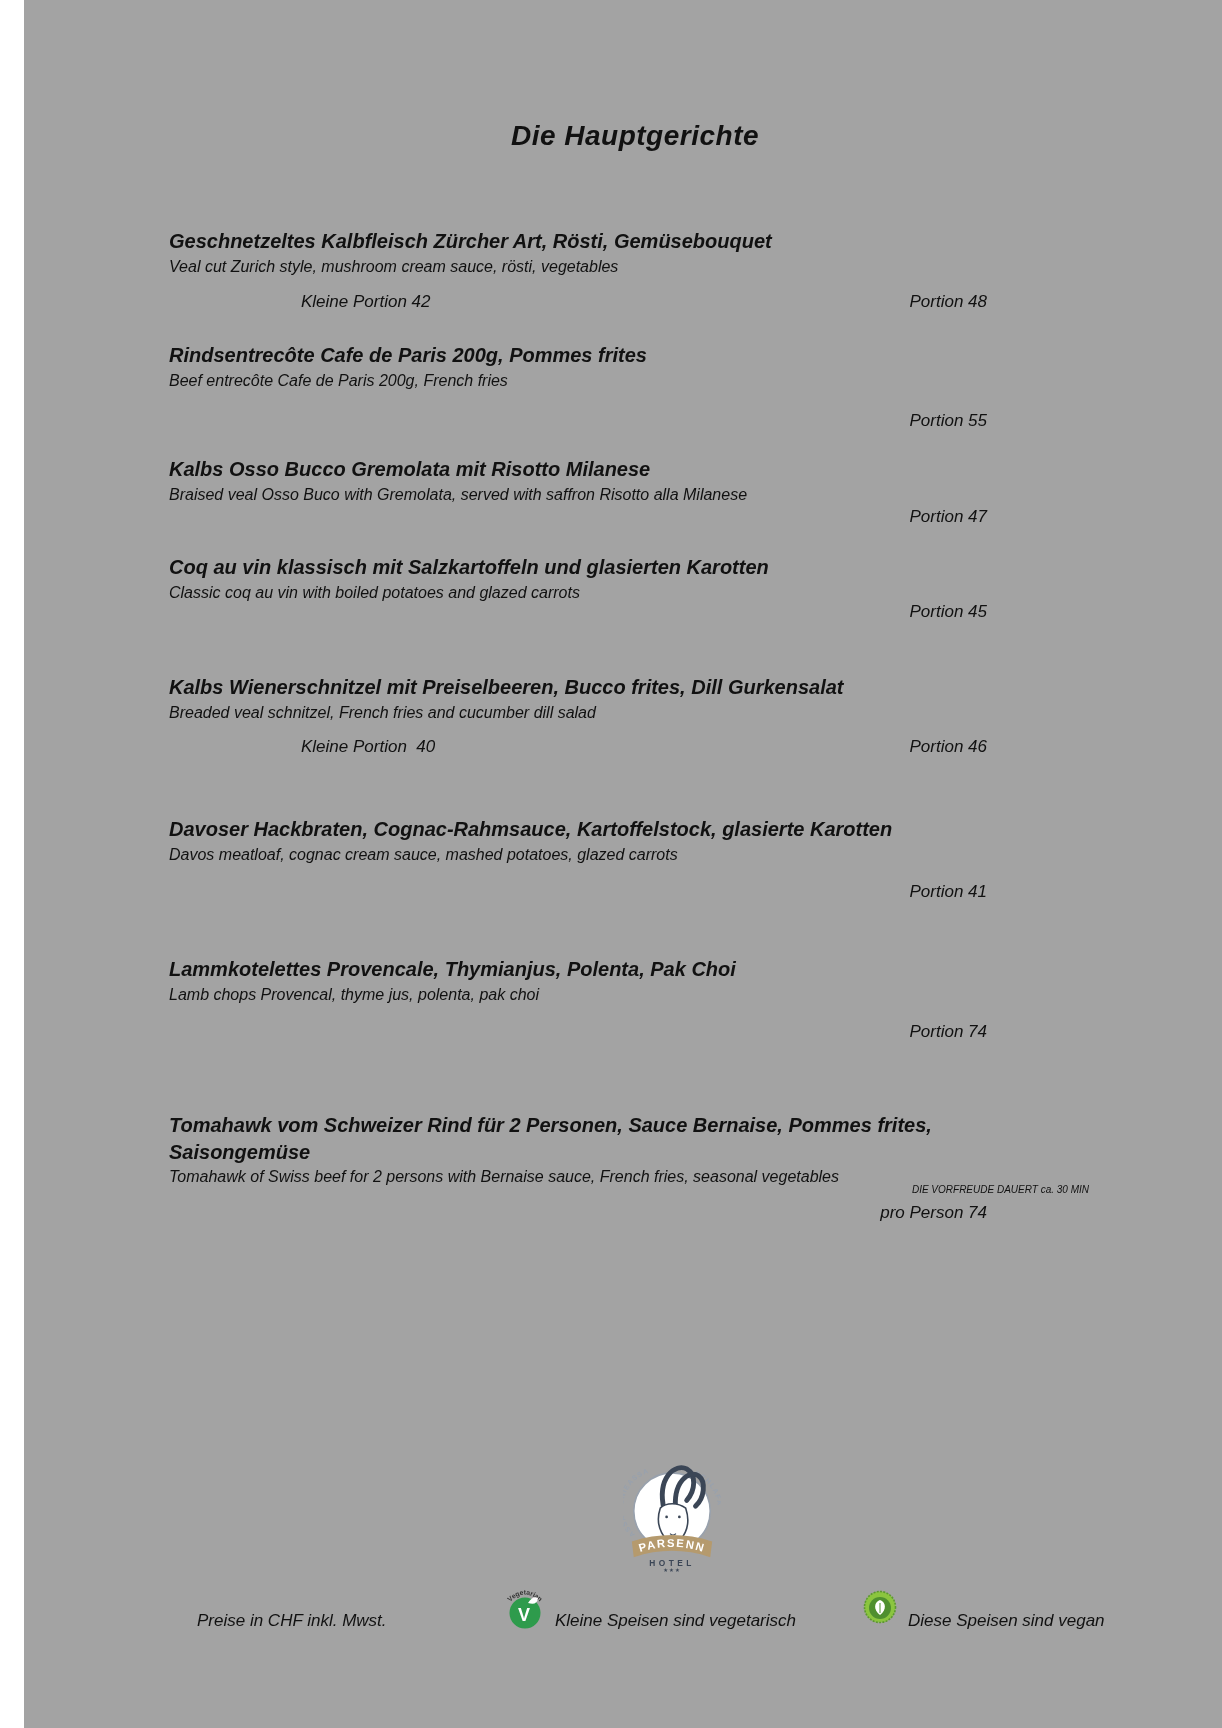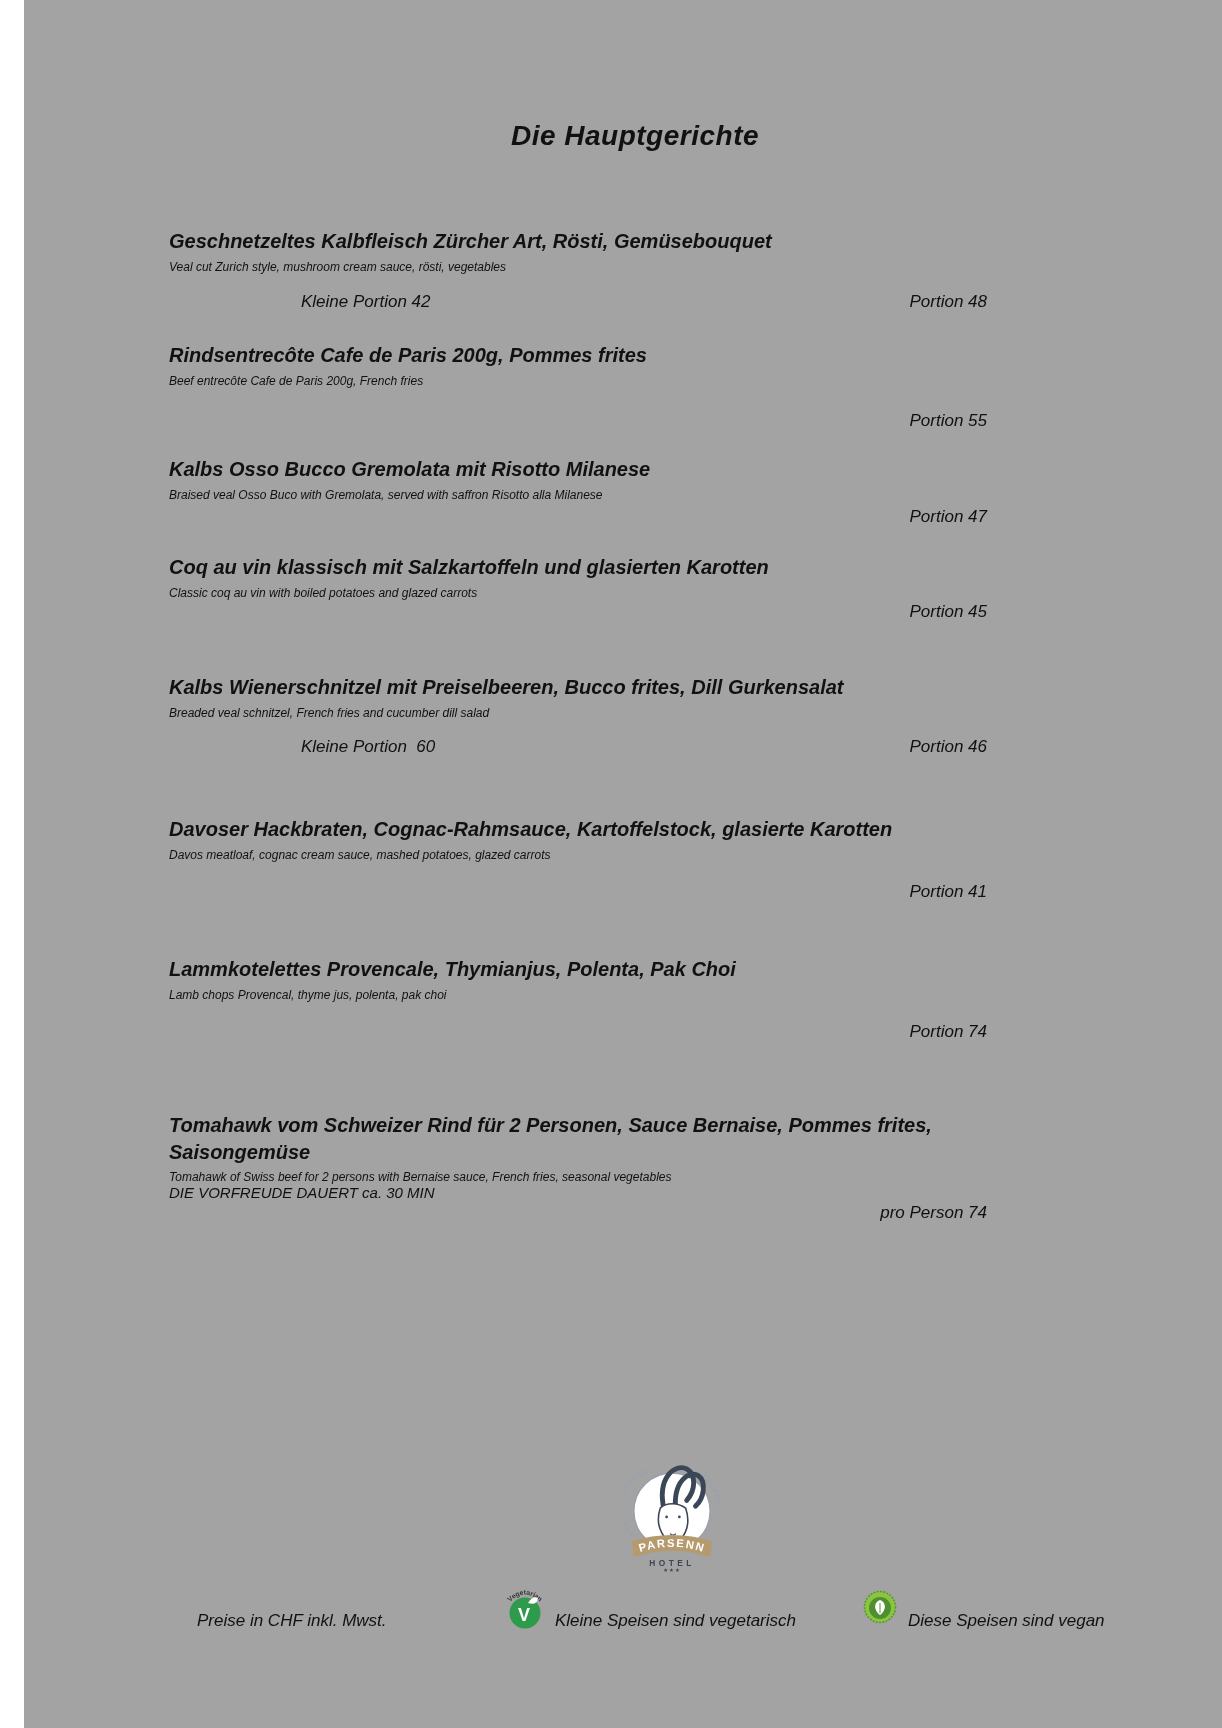--- a/index.html
+++ b/index.html
@@ -6,25 +6,25 @@
   #page {
     position:relative; width:1222px; height:1728px; background:#a3a3a3;
     font-family:"Liberation Sans", sans-serif; font-style:italic; color:#111;
     overflow:hidden;
     margin-left:24px;
   }
   .center { position:absolute; left:0; width:1222px; text-align:center; }
   .page-title { font-size:28px; font-weight:bold; letter-spacing:0.5px; }
   .page-subtitle { font-size:20px; }
   .t { position:absolute; left:145px; width:860px; font-size:20px; font-weight:bold; line-height:27px; }
-  .d { position:absolute; left:145px; width:920px; font-size:12px; line-height:26px; }
+  .d { position:absolute; left:145px; width:920px; font-size:16px; line-height:26px; }
   .price-row { position:absolute; left:145px; width:818px; height:26px; font-size:17px; }
   .price-left { position:absolute; left:132px; top:0; white-space:pre; }
   .price-right { position:absolute; right:0; top:0; text-align:center; }
-  .note { position:absolute; left:145px; width:920px; text-align:left; font-size:15px; }
+  .note { position:absolute; left:145px; width:920px; text-align:right; font-size:10px; }
   .footer-text { position:absolute; font-size:17px; white-space:nowrap; }
   .badge { position:absolute; }
   svg text { font-style:normal; }
 </style>
 </head>
 <body>
 
 <div id="page">
 
   <div class="center page-title" style="top:120px">Die Hauptgerichte</div>
@@ -59,21 +59,21 @@
     <div class="d" style="top:580px">Classic coq au vin with boiled potatoes and glazed carrots</div>
     <div class="price-row" style="top:602px">
       <span class="price-right">Portion 45</span>
     </div>
   </div>
 
   <div>
     <div class="t" style="top:674px">Kalbs Wienerschnitzel mit Preiselbeeren, Bucco frites, Dill Gurkensalat</div>
     <div class="d" style="top:700px">Breaded veal schnitzel, French fries and cucumber dill salad</div>
     <div class="price-row" style="top:737px">
-      <span class="price-left">Kleine Portion  60</span>
+      <span class="price-left">Kleine Portion  40</span>
       <span class="price-right">Portion 46</span>
     </div>
   </div>
 
   <div>
     <div class="t" style="top:816px">Davoser Hackbraten, Cognac-Rahmsauce, Kartoffelstock, glasierte Karotten</div>
     <div class="d" style="top:842px">Davos meatloaf, cognac cream sauce, mashed potatoes, glazed carrots</div>
     <div class="price-row" style="top:882px">
       <span class="price-right">Portion 41</span>
     </div>

